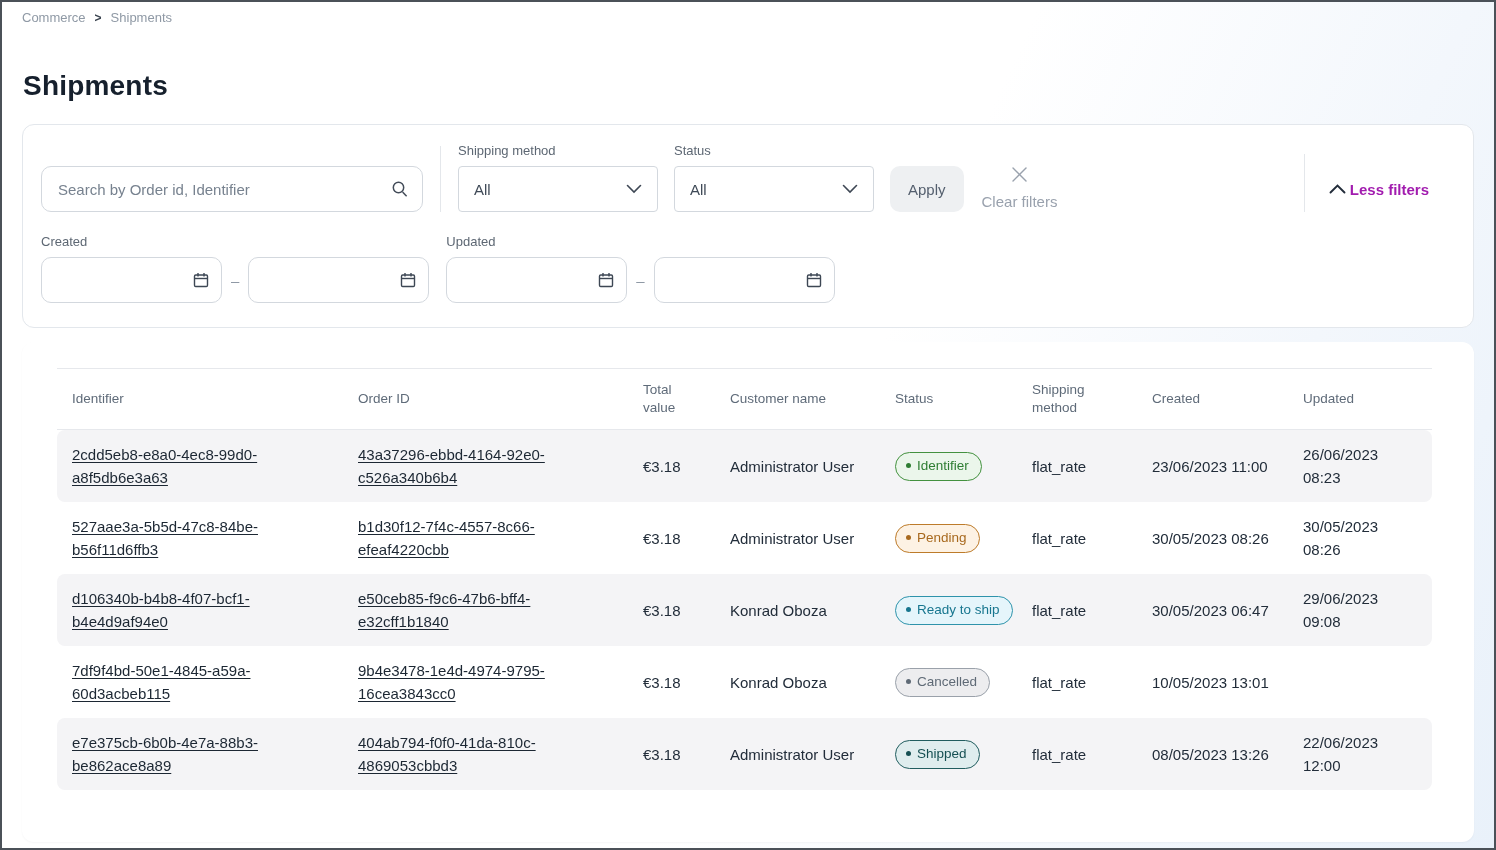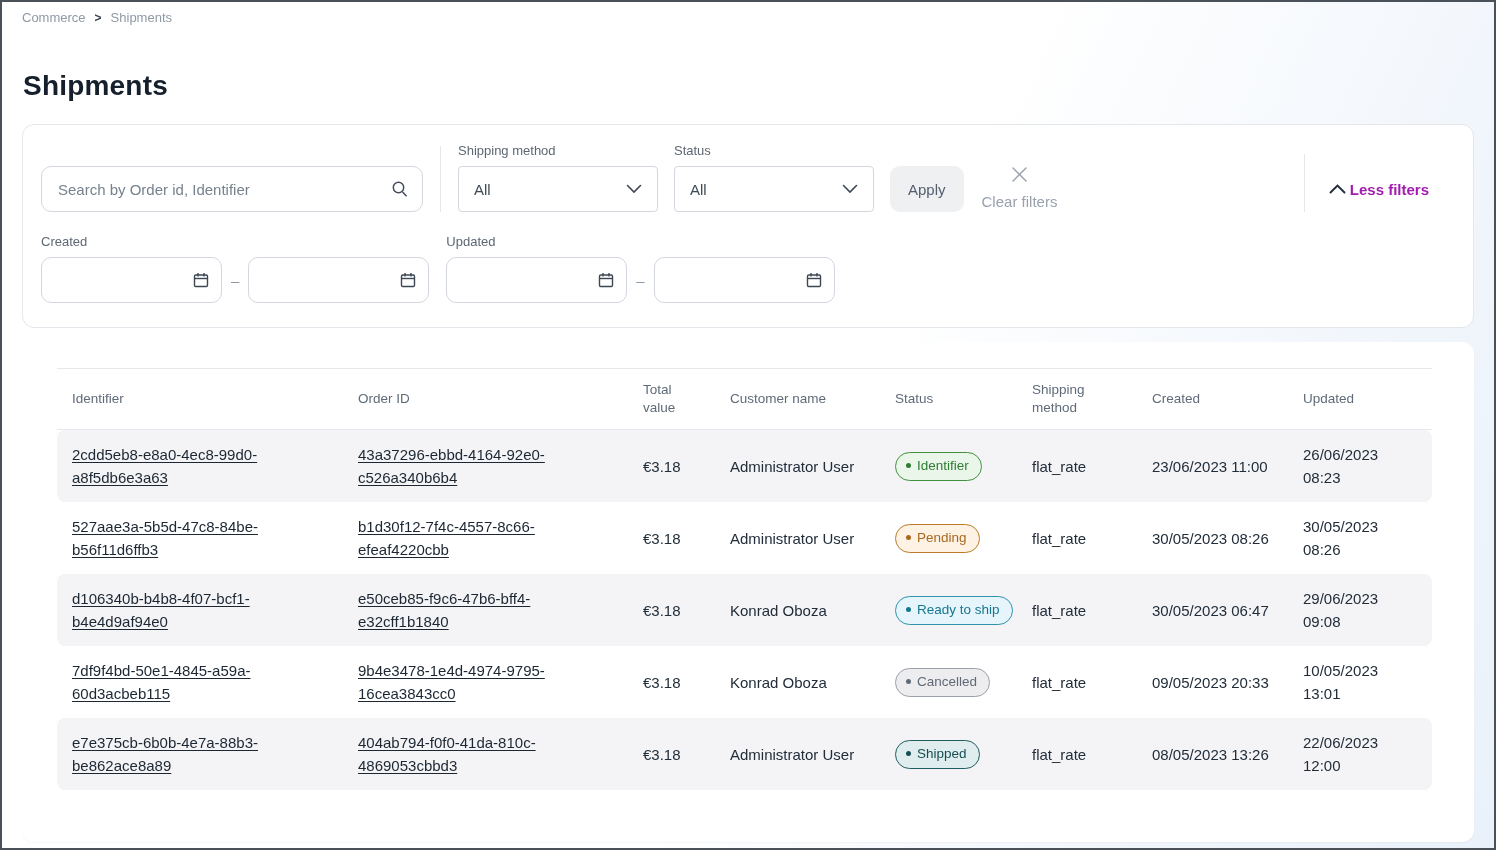--- a/index.html
+++ b/index.html
@@ -376,21 +376,20 @@
     </div>
     <div class="td">€3.18</div>
     <div class="td">Konrad Oboza</div>
     <div class="td">
       <span class="badge" style="border-color: rgb(154, 161, 170); background: rgb(237, 237, 239); color: rgb(95, 106, 118);">
         <span class="dot"></span>
         <span>Cancelled</span>
       </span>
     </div>
     <div class="td">flat_rate</div>
-    <div class="td">09/05/2023 20:33</div>
     <div class="td">10/05/2023 13:01</div>
   </div>
 
   <div class="trow">
     <div class="td">
       <a href="#" class="idlink">e7e375cb-6b0b-4e7a-88b3-be862ace8a89</a>
     </div>
     <div class="td">
       <a href="#" class="idlink">404ab794-f0f0-41da-810c-4869053cbbd3</a>
     </div>

